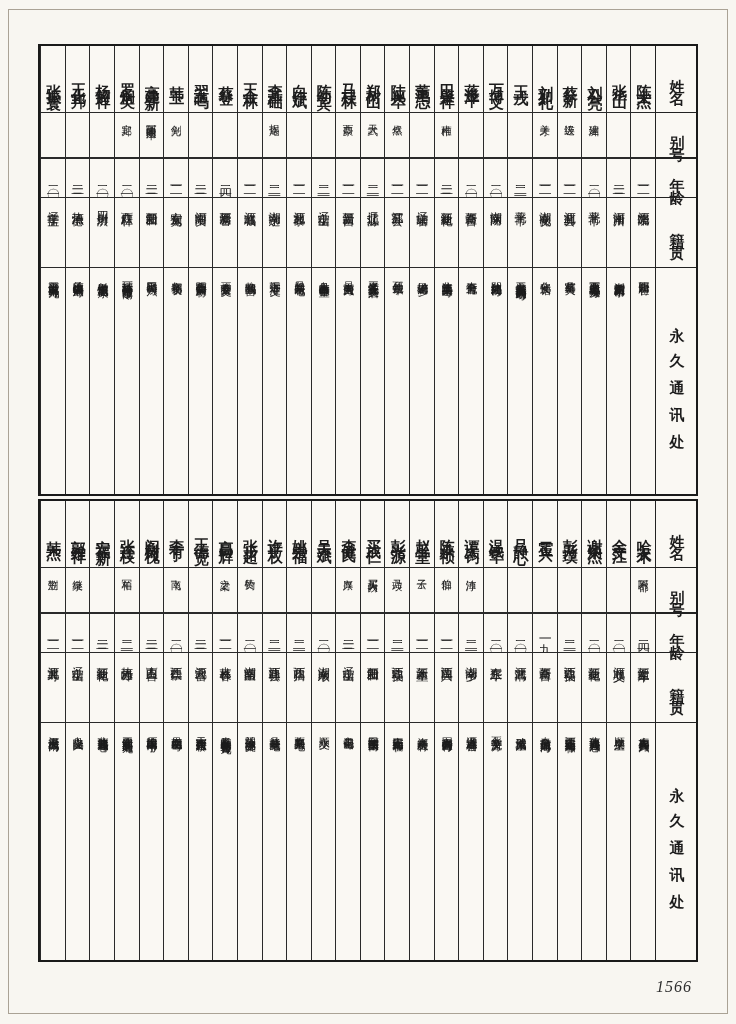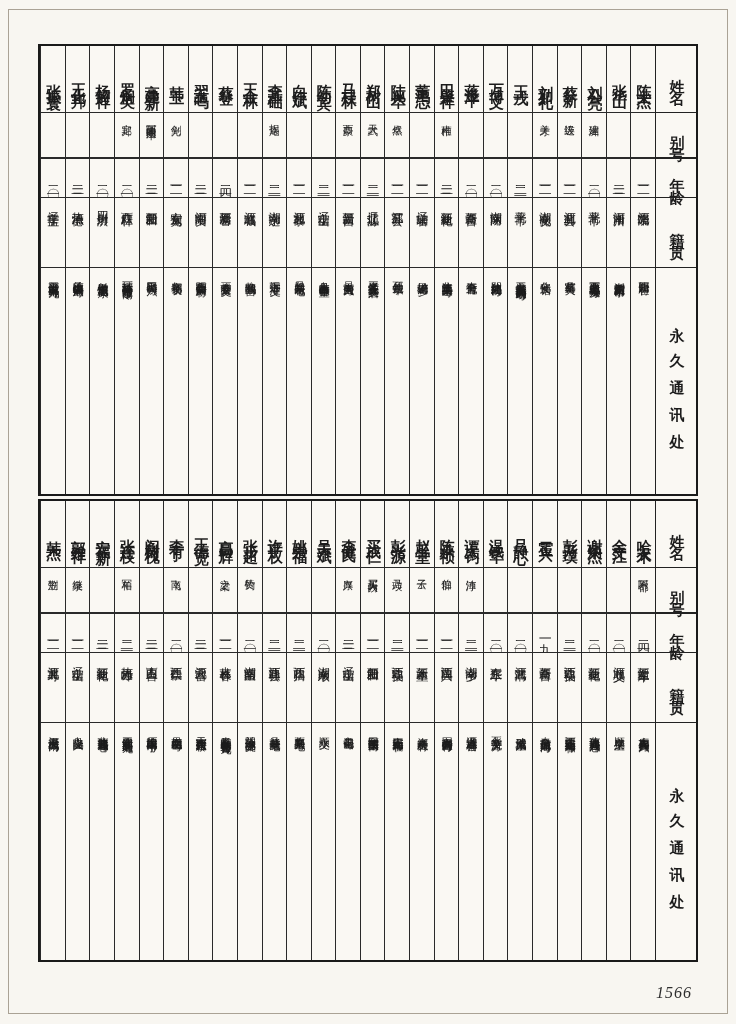--- a/index.html
+++ b/index.html
@@ -50,21 +50,21 @@
   .c-alias  { height: 45px; align-items: flex-start; padding-top: 3px; }
   .c-alias span { font-size: 10.5px; letter-spacing: 1px; max-height: 40px; color: #222; }
   .c-age    { height: 40px; align-items: center; border-top-width: 2px !important; }
   .c-age span { font-size: 13px; letter-spacing: 2px; }
   .c-native { height: 70px; align-items: flex-start; padding-top: 4px; }
   .c-native span { font-size: 12px; letter-spacing: 1px; max-height: 64px; }
   .c-addr   { flex: 1; align-items: flex-start; padding-top: 5px; }
   .c-addr span { font-size: 11px; letter-spacing: 0.5px; max-height: calc(100% - 8px); }
 
   .page-number {
-    position: absolute; right: 44px; bottom: 22px;
+    position: absolute; right: 44px; bottom: 28px;
     font-style: italic; font-size: 16px; color: #2e2e2e;
     letter-spacing: 1px;
     font-family: "Liberation Serif", serif;
   }
 </style>
 </head>
 <body>
 
 <div class="page-frame"></div>
 

